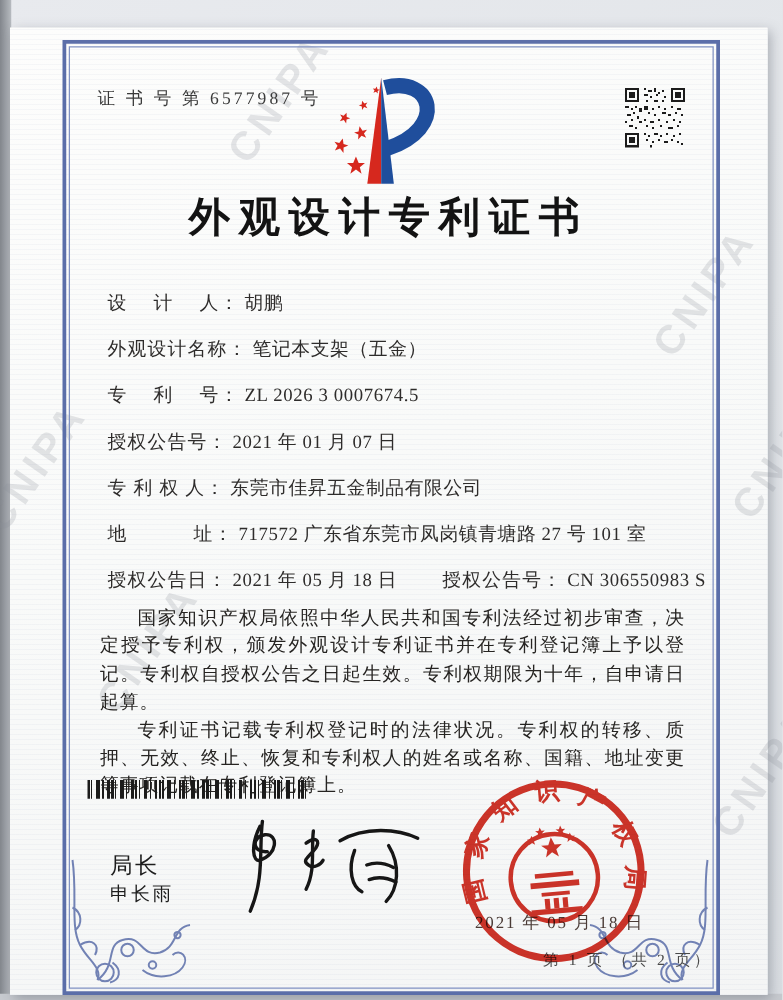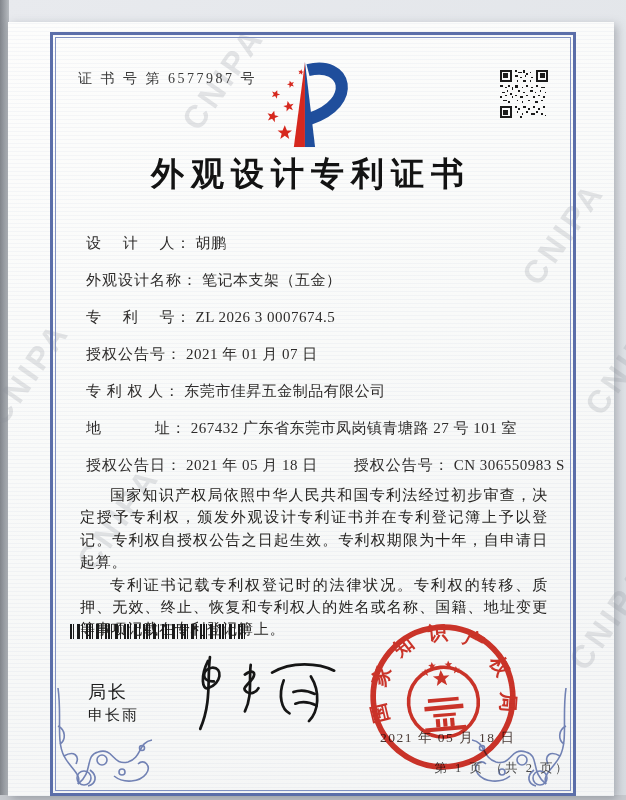--- a/index.html
+++ b/index.html
@@ -189,21 +189,21 @@
     <div class="row">
       <span class="lbl">授权公告号：</span>
       <span class="val">2021 年 01 月 07 日</span>
     </div>
     <div class="row">
       <span class="lbl">专 利 权 人：</span>
       <span class="val">东莞市佳昇五金制品有限公司</span>
     </div>
     <div class="row">
       <span class="lbl">地　　　 址：</span>
-      <span class="val">267432 广东省东莞市凤岗镇青塘路 27 号 101 室</span>
+      <span class="val">717572 广东省东莞市凤岗镇青塘路 27 号 101 室</span>
     </div>
     <div class="row">
       <span class="lbl">授权公告日：</span>
       <span class="val">2021 年 05 月 18 日</span>
       <span class="lbl lbl2">授权公告号：</span>
       <span class="val">CN 306550983 S</span>
     </div>
   </div>
 
   <div class="paras">

